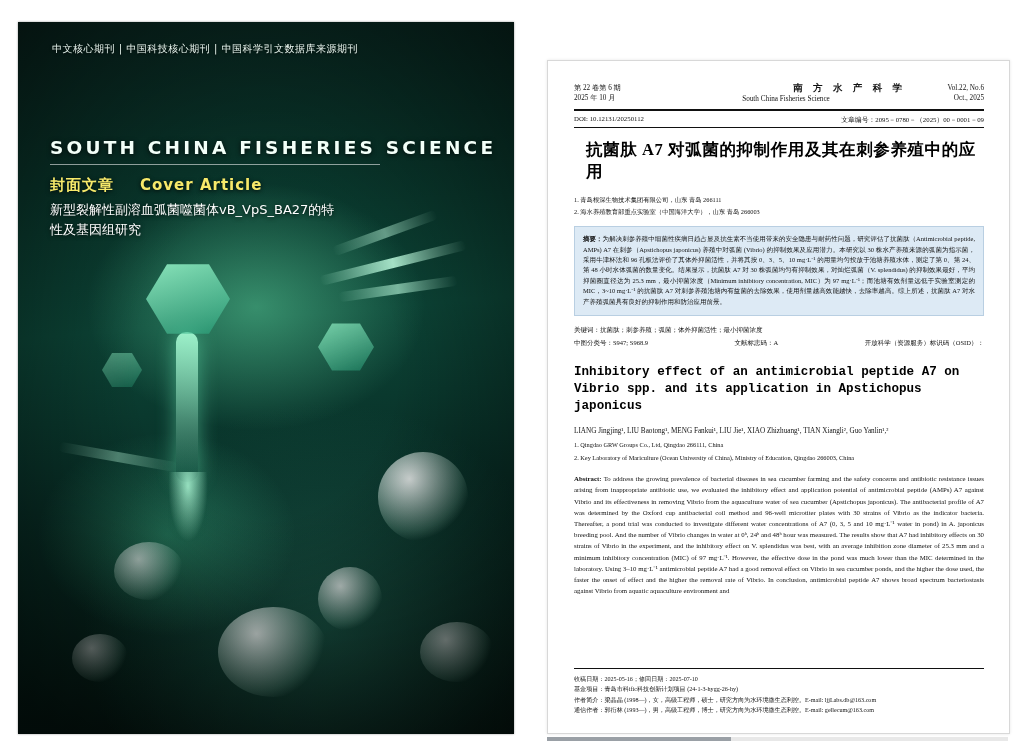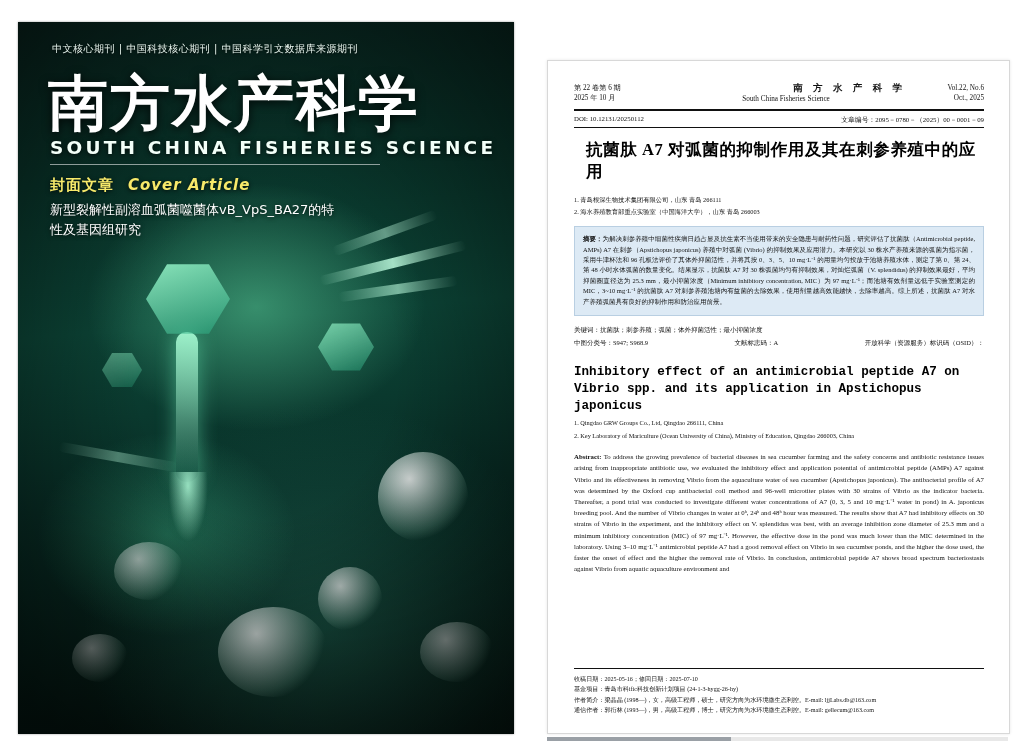--- a/index.html
+++ b/index.html
@@ -128,21 +128,21 @@
   .cover-article-label {
     position: absolute;
     left: 32px; top: 154px;
     color: #f7e96a;
     font-family: "DejaVu Sans", sans-serif;
     font-size: 15px;
     font-weight: bold;
     letter-spacing: 1px;
     text-shadow: 0 1px 4px rgba(0,0,0,0.85);
   }
-  .cover-article-label .en { margin-left: 14px; font-style: italic; }
+  .cover-article-label .en { margin-left: 26px; }
   .cover-sub {
     position: absolute;
     left: 32px; top: 178px;
     width: 290px;
     color: #ffffff;
     font-family: "DejaVu Sans", sans-serif;
     font-size: 13px;
     line-height: 20px;
     text-shadow: 0 1px 4px rgba(0,0,0,0.85);
   }
@@ -339,21 +339,20 @@
   <div class="bubble b1"></div>
   <div class="bubble b2"></div>
   <div class="bubble b3"></div>
   <div class="bubble b4"></div>
   <div class="bubble b5"></div>
   <div class="bubble b6"></div>
 
   <div class="cover-vignette"></div>
 
   <div class="cover-top-line">中文核心期刊 | 中国科技核心期刊 | 中国科学引文数据库来源期刊</div>
-  <div class="cover-title">南方水产科学</div>
   <div class="cover-title-en">SOUTH CHINA FISHERIES SCIENCE</div>
   <div class="cover-rule"></div>
   <div class="cover-article-label">
     <span>封面文章</span><span class="en">Cover Article</span>
   </div>
   <div class="cover-sub">新型裂解性副溶血弧菌噬菌体vB_VpS_BA27的特性及基因组研究</div>
 </div>
 
 <div class="page">
   <div class="page-inner">
@@ -395,20 +394,21 @@
     <div class="kw-cn">关键词：抗菌肽；刺参养殖；弧菌；体外抑菌活性；最小抑菌浓度</div>
 
     <div class="clsline">
       <span>中图分类号：S947; S968.9</span>
       <span>文献标志码：A</span>
       <span>开放科学（资源服务）标识码（OSID）：</span>
     </div>
 
     <div class="art-title-en">Inhibitory effect of an antimicrobial peptide A7 on Vibrio spp. and its application in Apstichopus japonicus</div>
 
+    <div class="authors-en">LIANG Jingjing¹, LIU Baotong¹, MENG Fankui¹, LIU Jie¹, XIAO Zhizhuang¹, TIAN Xiangli², Guo Yanlin¹,²</div>
 
     <div class="affil-en">1. Qingdao GRW Groups Co., Ltd, Qingdao 266111, China</div>
     <div class="affil-en">2. Key Laboratory of Mariculture (Ocean University of China), Ministry of Education, Qingdao 266003, China</div>
 
     <div class="abs-en">
       <b>Abstract:</b>
       <span>To address the growing prevalence of bacterial diseases in sea cucumber farming and the safety concerns and antibiotic resistance issues arising from inappropriate antibiotic use, we evaluated the inhibitory effect and application potential of antimicrobial peptide (AMPs) A7 against Vibrio and its effectiveness in removing Vibrio from the aquaculture water of sea cucumber (Apstichopus japonicus). The antibacterial profile of A7 was determined by the Oxford cup antibacterial coil method and 96-well microtiter plates with 30 strains of Vibrio as the indicator bacteria. Thereafter, a pond trial was conducted to investigate different water concentrations of A7 (0, 3, 5 and 10 mg·L⁻¹ water in pond) in A. japonicus breeding pool. And the number of Vibrio changes in water at 0ʰ, 24ʰ and 48ʰ hour was measured. The results show that A7 had inhibitory effects on 30 strains of Vibrio in the experiment, and the inhibitory effect on V. splendidus was best, with an average inhibition zone diameter of 25.3 mm and a minimum inhibitory concentration (MIC) of 97 mg·L⁻¹. However, the effective dose in the pond was much lower than the MIC determined in the laboratory. Using 3–10 mg·L⁻¹ antimicrobial peptide A7 had a good removal effect on Vibrio in sea cucumber ponds, and the higher the dose used, the faster the onset of effect and the higher the removal rate of Vibrio. In conclusion, antimicrobial peptide A7 shows broad spectrum bacteriostasis against Vibrio from aquatic aquaculture environment and</span>
     </div>
   </div>
 

